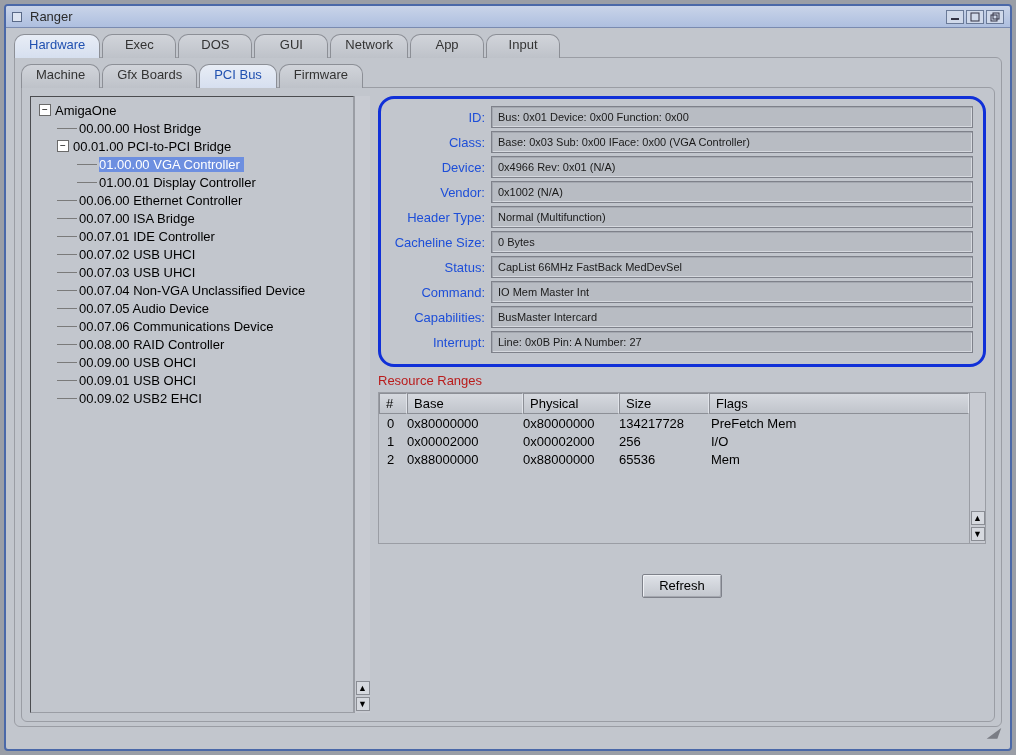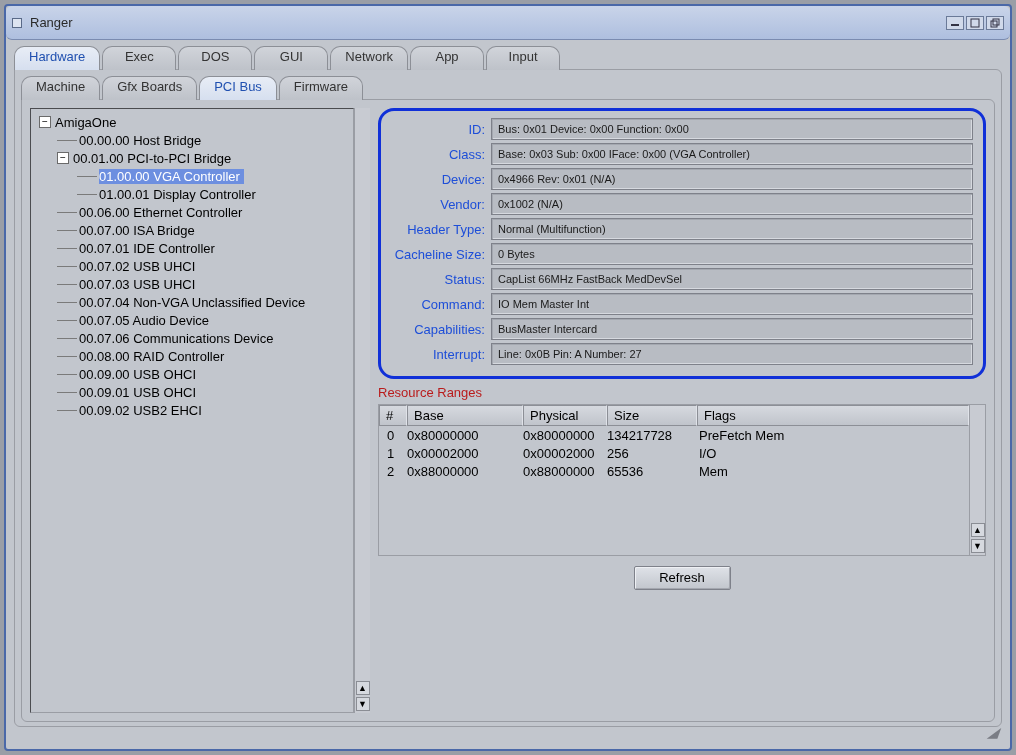--- a/index.html
+++ b/index.html
@@ -1,21 +1,21 @@
 <!DOCTYPE html>
 <html><head>
 <meta charset="utf-8">
 <style>
   * { box-sizing: border-box; font-family: "Segoe UI", Arial, sans-serif; }
   body { margin:0; background:#9a9ea6; padding:4px; font-size:13px; }
   .window { width:1008px; height:747px; margin:0 auto; background:#c2c6cd;
     border:2px solid #4a68a8; border-radius:4px; display:flex; flex-direction:column; overflow:hidden; }
-  .titlebar { height:34px;
+  .titlebar { height:22px;
     background:linear-gradient(#c9d4e9 0%,#aebfdf 100%);
-    border-bottom:1px solid #7a8bb0; display:flex; align-items:center; padding:0 6px; gap:8px;border-radius:6px; }
+    border-bottom:1px solid #7a8bb0; display:flex; align-items:center; padding:0 6px; gap:8px; }
   .title-dot { width:10px; height:10px; border:1px solid #5a6a88; background:#dde4f1;}
   .title-text { flex:1; color:#2a2a2a; }
   .title-buttons { display:flex; gap:2px;}
   .title-buttons div { width:18px; height:14px; border:1px solid #6a7a98; background:#d0d9ea; display:flex; align-items:center; justify-content:center;}
   .title-buttons svg { width:10px; height:10px; }
 
   .outer-body { flex:1; padding:6px 8px 8px 8px; display:flex; flex-direction:column; }
 
   .tabrow { display:flex; height:24px; }
   .tab { min-width:74px; text-align:center; border:1px solid #8c8f96; border-bottom:none;
@@ -66,30 +66,30 @@
 
   .table-wrap { display:flex; border:1px solid #9a9da4; height:152px; }
   .table { flex:1; display:flex; flex-direction:column; }
   .thead { display:flex; background:#c6cad1; }
   .thead .cell { border:1px solid #8c8f96; border-right:1px solid #e0e3e9;
     background:linear-gradient(#d6d9df,#c0c4cb); padding:2px 6px; font-size:13px;}
   .tbody { flex:1; background:#c2c6cd; padding:2px 0; }
   .trow { display:flex; height:18px; font-size:13px; }
   .cell-n { width:28px; padding-left:8px;}
   .cell-b { width:116px;}
-  .cell-p { width:84px;}
+  .cell-p { width:96px;}
   .cell-s { width:90px;}
   .cell-f { flex:1; padding-left:2px;}
   .table-scroll { width:16px; border-left:1px solid #9a9da4; background:#c8cbd2;
     display:flex; flex-direction:column; align-items:center; justify-content:flex-end; padding-bottom:2px;}
 
   .refresh-wrap { display:flex; justify-content:center; margin-top:6px;}
-  .refresh-btn { width:97px; height:24px; border:1px solid #7e818a;
+  .refresh-btn { width:80px; height:24px; border:1px solid #7e818a;
     background:linear-gradient(#dfe2e8,#c2c6cd); text-align:center; line-height:22px;
-    border-radius:2px; box-shadow:inset 1px 1px 0 #eef0f4, inset -1px -1px 0 #a4a7af; cursor:pointer;}
+    border-radius:2px; box-shadow:inset 1px 1px 0 #eef0f4, inset -1px -1px 0 #a4a7af; cursor:pointer;margin-top:20px;}
 
   .resize-grip { text-align:right; font-size:14px; color:#7a7d85; padding-right:2px; height:14px; line-height:10px;}
   .resize-grip span { display:inline-block; transform:skewX(-20deg);}
 </style>
 </head>
 <body>
 
 <div class="window">
   <div class="titlebar">
     <div class="title-dot"></div>

